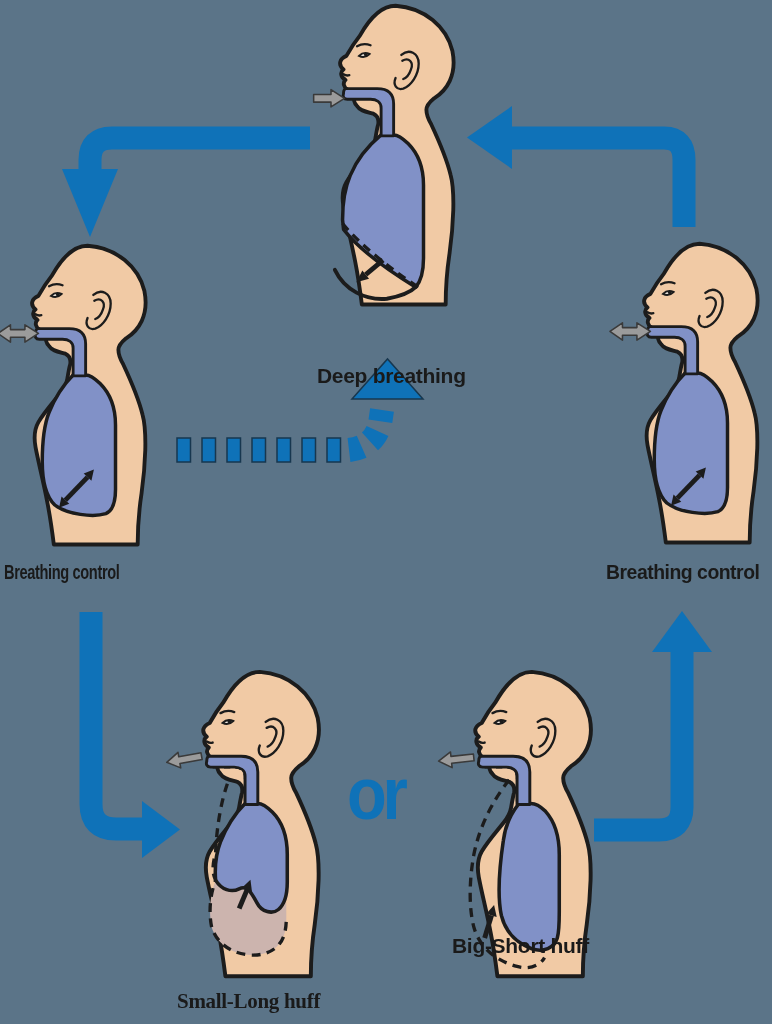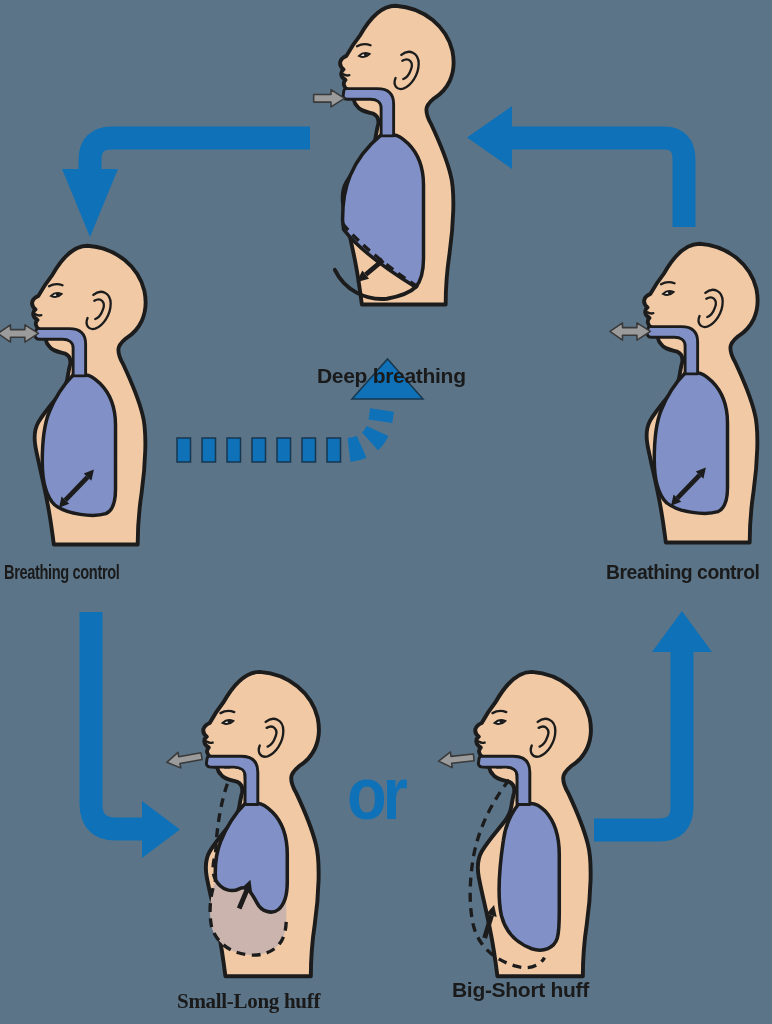--- a/index.html
+++ b/index.html
@@ -29,21 +29,21 @@
   .bluearrow{stroke:var(--arrow-blue);stroke-width:23;fill:none;stroke-linejoin:round;stroke-linecap:butt;}
   .bluehead{fill:var(--arrow-blue);}
   .dashrect{fill:var(--arrow-blue);stroke:#17374f;stroke-width:1.5;}
   .bluedash{stroke:var(--arrow-blue);stroke-width:24;fill:none;stroke-dasharray:13 10;stroke-linecap:butt;}
   
   .lbl{position:absolute;font-weight:bold;color:var(--label-text);white-space:nowrap;letter-spacing:-0.3px;}
   .lbl-deep{left:317px;top:324px;font-size:21px;margin-top:40px;}
   .lbl-bc-left{left:4px;top:561px;font-size:20px;transform:scaleX(.73);transform-origin:left top;letter-spacing:-0.5px;}
   .lbl-bc-right{left:606px;top:561px;font-size:20px;transform:scaleX(.97);transform-origin:left top;letter-spacing:-0.5px;}
   .lbl-slh{left:177px;top:989px;font-size:21px;font-family:Liberation Serif, serif;}
-  .lbl-bsh{left:452px;top:978px;font-size:21px;}
+  .lbl-bsh{left:452px;top:934px;font-size:21px;}
   .lbl-or{left:347px;top:751px;font-size:74px;color:var(--arrow-blue);letter-spacing:-5px;transform:scaleX(.88);transform-origin:left top;}
 </style>
 </head>
 <body>
 
 <div class="stage">
 
   <svg width="0" height="0" style="position:absolute" aria-hidden="true">
     <defs>
       <g id="person-base">

